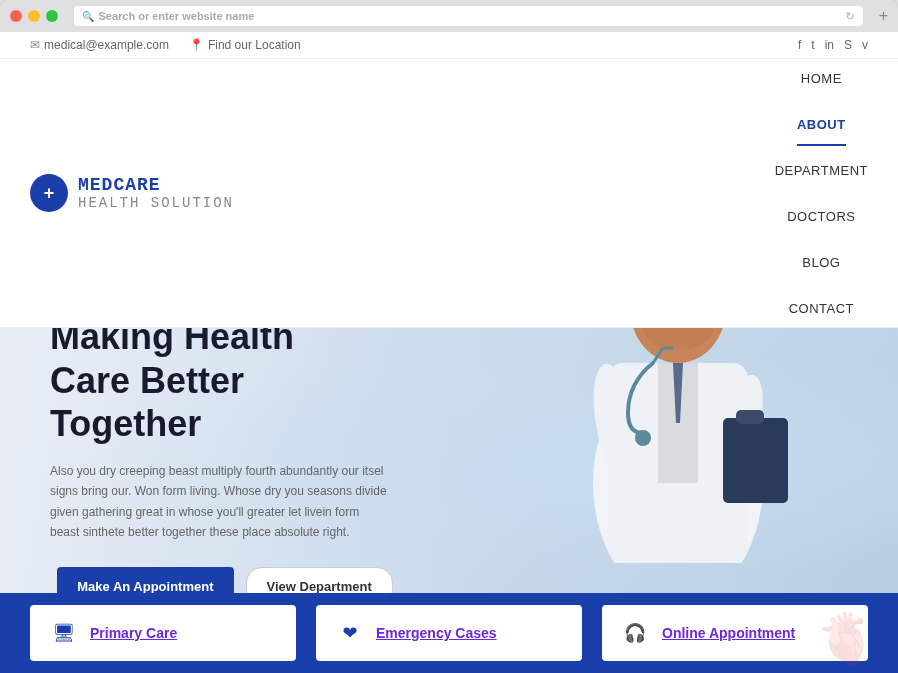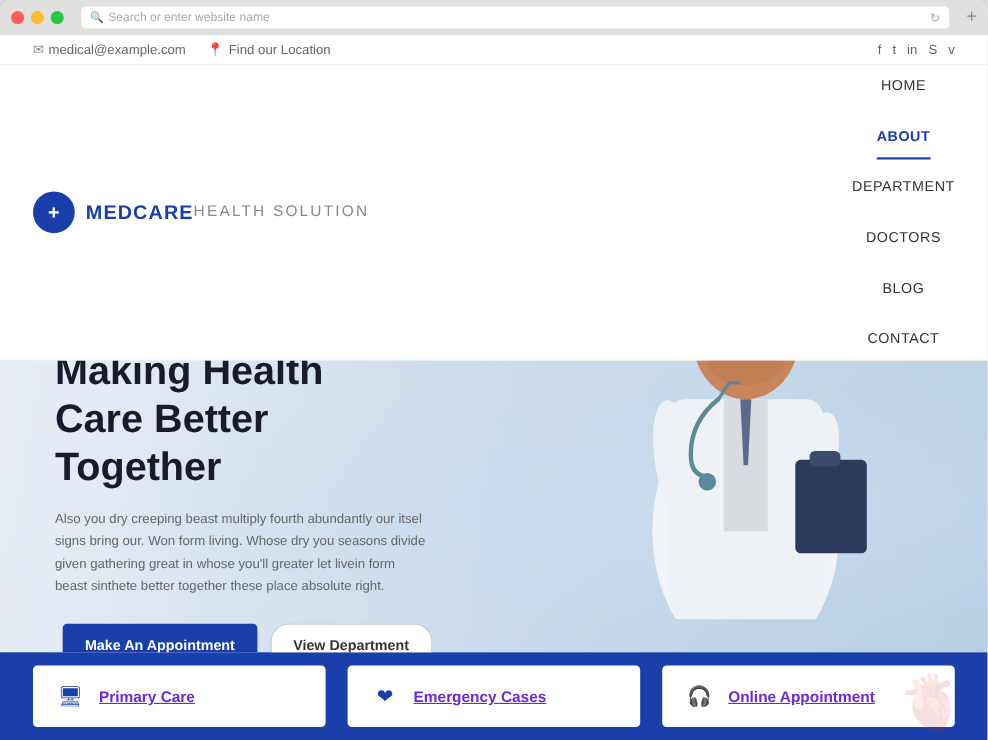--- a/index.html
+++ b/index.html
@@ -128,21 +128,22 @@
       display: flex;
       align-items: center;
       justify-content: center;
       color: white;
       font-size: 18px;
       font-weight: bold;
     }
 
     .logo-text {
       display: flex;
-      flex-direction: row;
+      flex-direction: column;
+      font-family: Liberation Mono, monospace;
     }
 
     .logo-name {
       font-size: 18px;
       font-weight: 700;
       color: #1a3faa;
       letter-spacing: 1px;
     }
 
     .logo-sub {
@@ -304,21 +305,21 @@
 <body>
 
 <div class="browser-chrome">
 
   <div class="browser-titlebar">
     <div class="browser-dot dot-red"></div>
     <div class="browser-dot dot-yellow"></div>
     <div class="browser-dot dot-green"></div>
     <div class="browser-addressbar">
       <span style="font-size:10px;color:#aaa;">🔍</span>
-      <span style="color:#aaa;font-size:11px;">Search or enter website name</span>
+      <span style="color:#aaa;font-size:11px;font-weight:bold;">Search or enter website name</span>
       <span style="margin-left:auto;font-size:11px;color:#aaa;">↻</span>
     </div>
     <span class="browser-add">+</span>
   </div>
 
   <div class="website">
 
     <div class="topbar">
       <div class="topbar-left">
         <div class="topbar-item">

